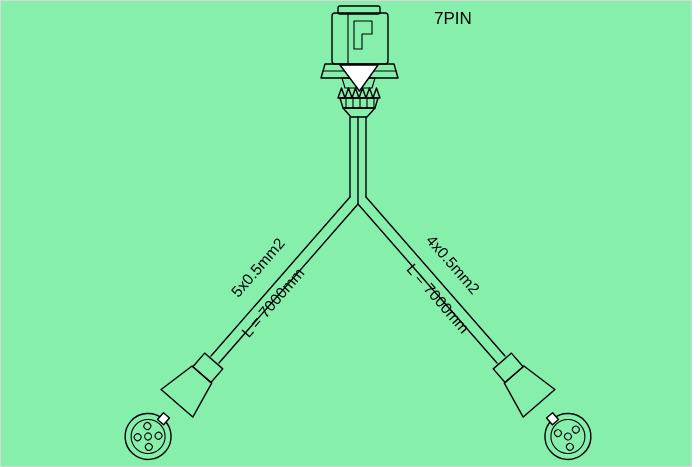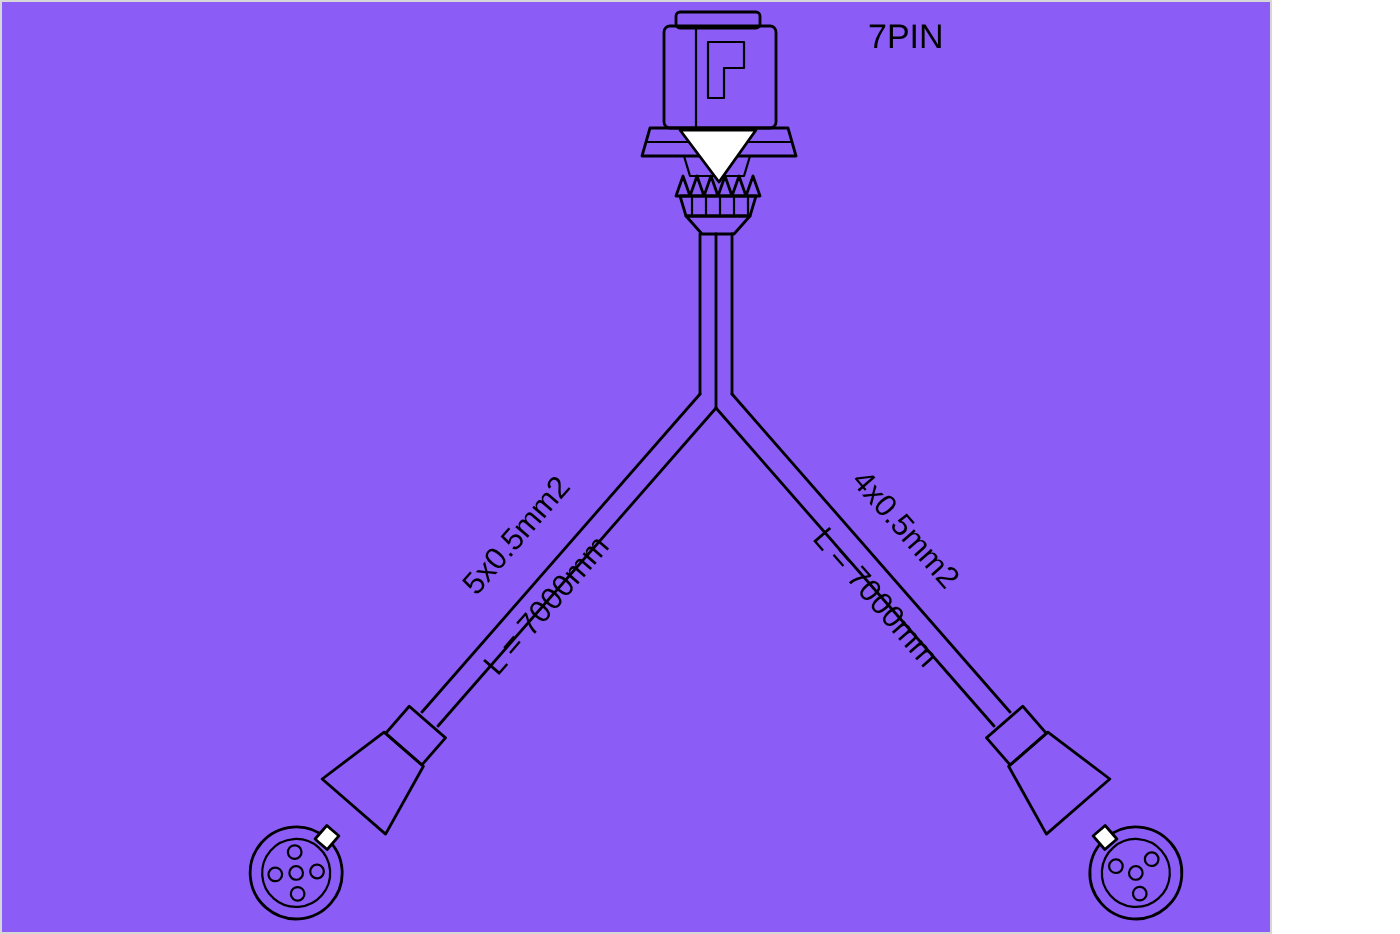--- a/index.html
+++ b/index.html
@@ -3,23 +3,23 @@
 <meta charset="utf-8">
 <style>
   html, body {
     margin: 0;
     padding: 0;
     background: #ffffff;
     font-family: "Liberation Sans", sans-serif;
   }
   .canvas {
     position: relative;
-    width: 636px;
+    width: 692px;
     height: 467px;
-    background: #8b5cf6;
+    background: #86efac;
     border: 1px solid #d7d7d7;
     box-sizing: border-box;
     overflow: hidden;
   }
   svg {
     display: block;
     width: 700px;
     height: 467px;
   }
   .outline {

